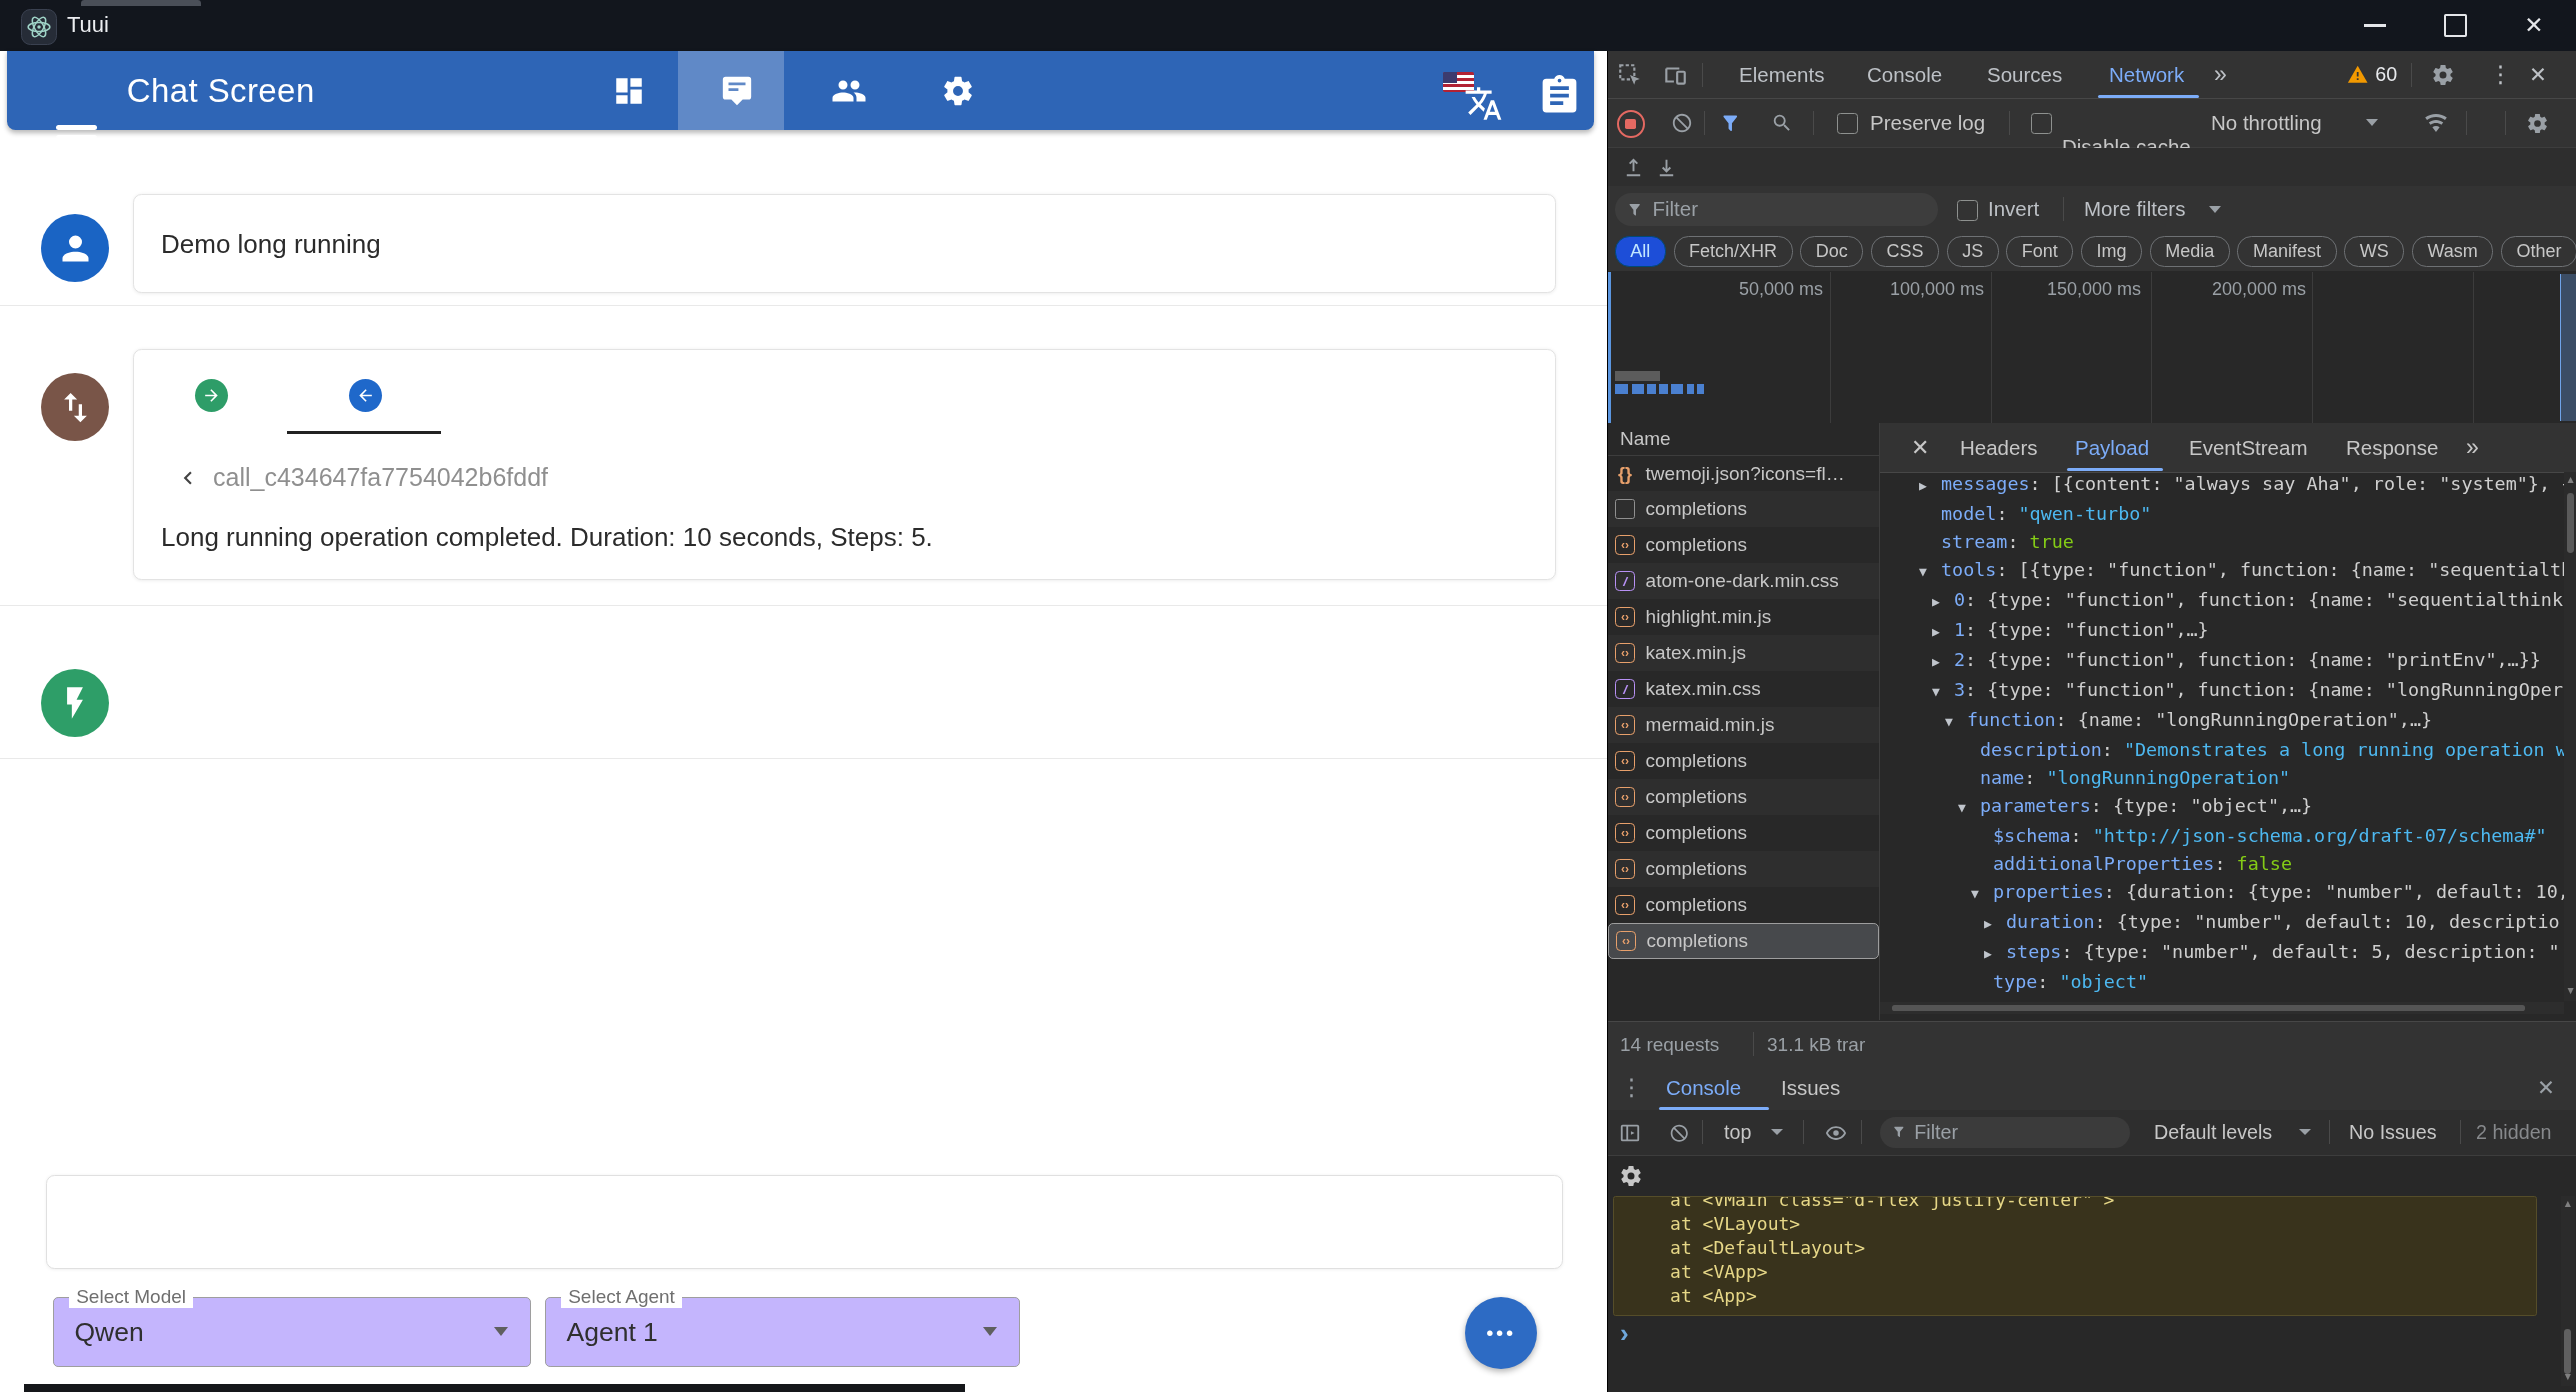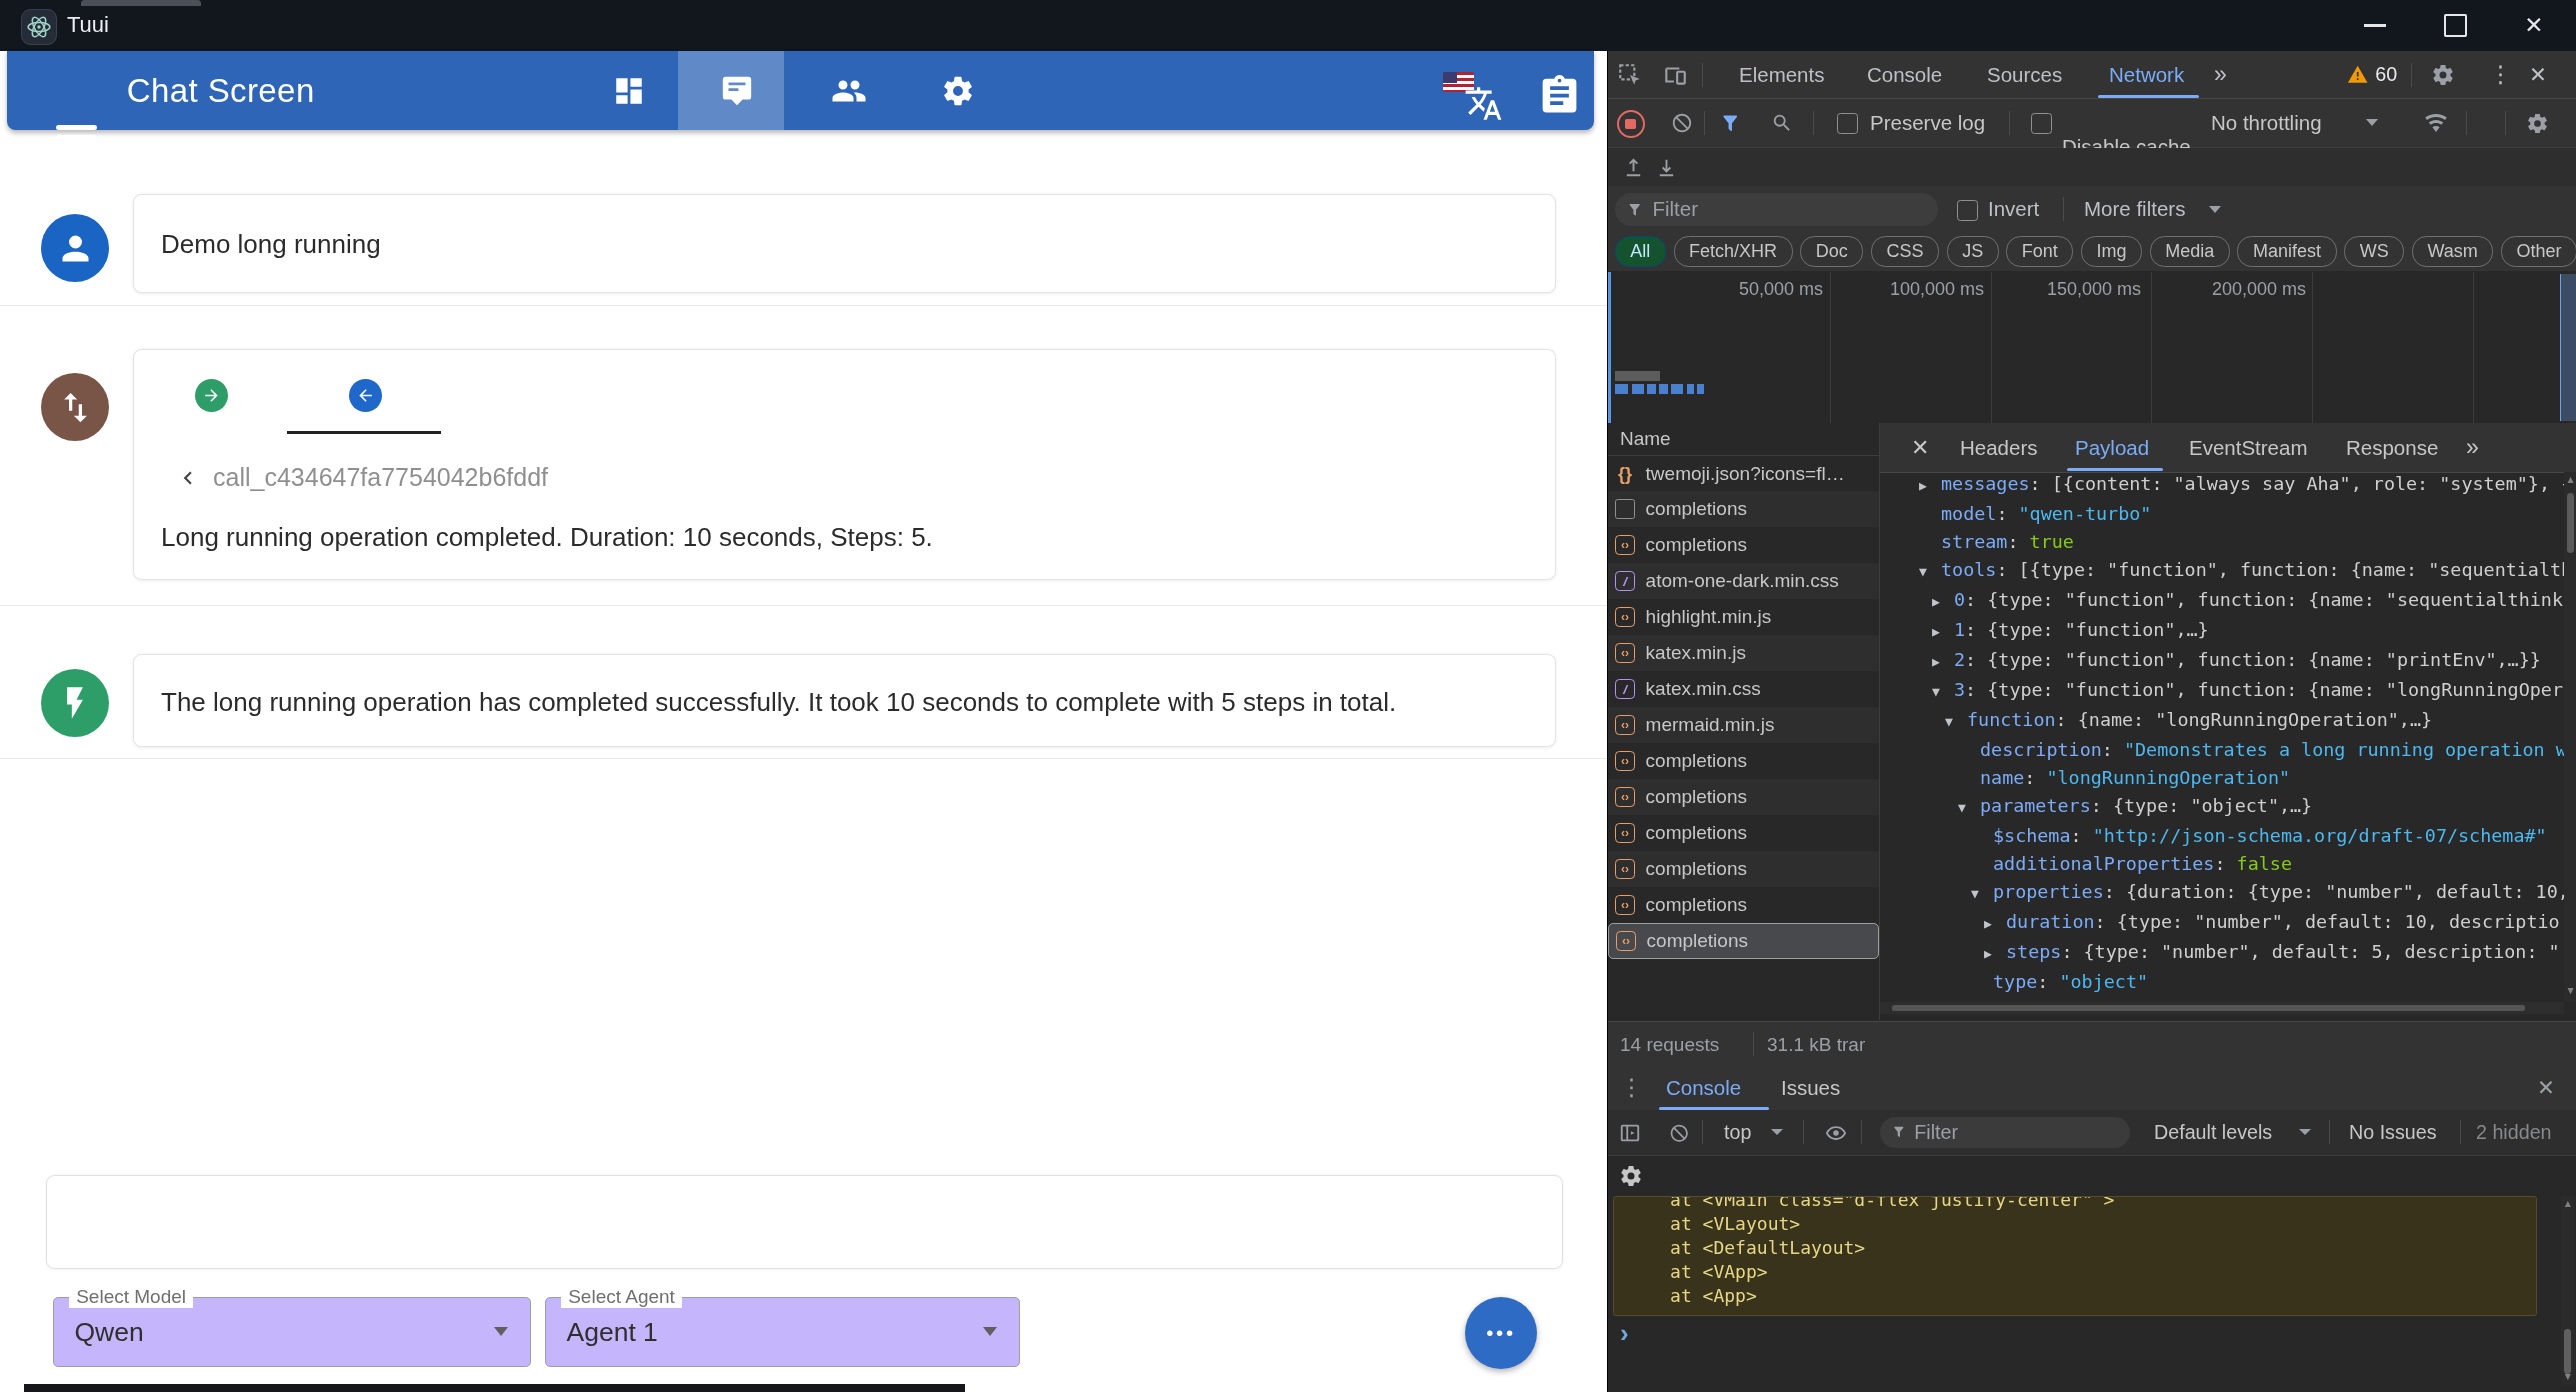--- a/index.html
+++ b/index.html
@@ -94,21 +94,21 @@
   .dt-harrow{left:0;top:97px;width:969px;height:39px;background:#2e2e2e;}
 
   .dt-filterrow{left:0;top:135px;width:969px;height:46px;background:#333;}
   .filter-pill{position:absolute;left:6.8px;top:6.8px;width:323px;height:33px;background:#3d3d3d;border-radius:16.3px;
                display:flex;align-items:center;padding-left:12px;gap:10.3px;box-sizing:border-box;}
   .pill-text{font-size:20.5px;color:#9aa0a6;}
 
   .dt-chiprow{left:0;top:181px;width:969px;height:39px;background:#333;display:flex;align-items:center;gap:7.7px;padding-left:6.8px;box-sizing:border-box;}
   .chip{height:29px;border:0.9px solid #6e7174;border-radius:14.5px;padding:0 14.5px;display:flex;align-items:center;
         font-size:18px;color:#c7c7c7;white-space:nowrap;}
-  .chip.active{background:#14532d;border-color:#004a77;color:#c2e7ff;}
+  .chip.active{background:#1d4ed8;border-color:#004a77;color:#c2e7ff;}
 
   .dt-overview{left:0;top:221px;width:969px;height:151px;background:#282828;border-bottom:0.9px solid #3d3d3d;overflow:hidden;}
   .gridline{position:absolute;top:0;width:0.9px;height:151px;background:#3c3c3c;}
   .tl-label{position:absolute;top:6.8px;font-size:18px;color:#9aa0a6;}
   .ov-leftline{position:absolute;left:0;top:0;width:2.6px;height:151px;background:#5b96e0;}
   .ov-band{position:absolute;left:952px;top:1.7px;width:15.4px;height:147px;background:rgba(95,145,215,.35);
            border-left:0.9px solid #6fa3e8;border-right:0.9px solid #6fa3e8;}
   .ov-gray{position:absolute;left:6.8px;top:99px;width:45px;height:10.3px;background:#5c5c5c;}
   .ov-bar{position:absolute;top:112px;height:10.3px;background:#4a80d0;}
 
@@ -275,23 +275,20 @@
       <span class="call-id">call_c434647fa7754042b6fddf</span>
     </div>
     <span class="msg-text" style="top:172px;">Long running operation completed. Duration: 10 seconds, Steps: 5.</span>
   </div>
   <div class="divider" style="top:605px;"></div>
 
   <div class="avatar av-bot">
     <svg width="38" height="38" viewBox="0 0 24 24" fill="#fff">
         <path d="M7,2V13H10V22L17,10H13L17,2H7Z"></path>
       </svg>
-  </div>
-  <div class="msg-card card-3">
-    <span class="msg-text" style="top:32px;">The long running operation has completed successfully. It took 10 seconds to complete with 5 steps in total.</span>
   </div>
   <div class="divider" style="top:758px;"></div>
 
   <div class="input-card"></div>
   <div class="sel sel-model">
     <span class="sel-label">Select Model</span>
     <span class="sel-value">Qwen</span>
     <i class="sel-caret"></i>
   </div>
   <div class="sel sel-agent">

